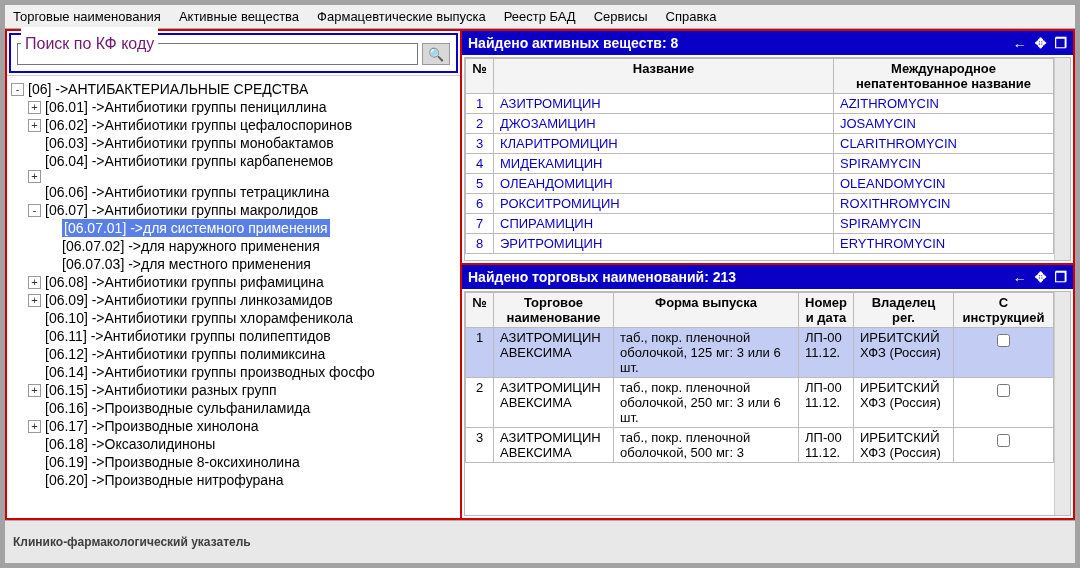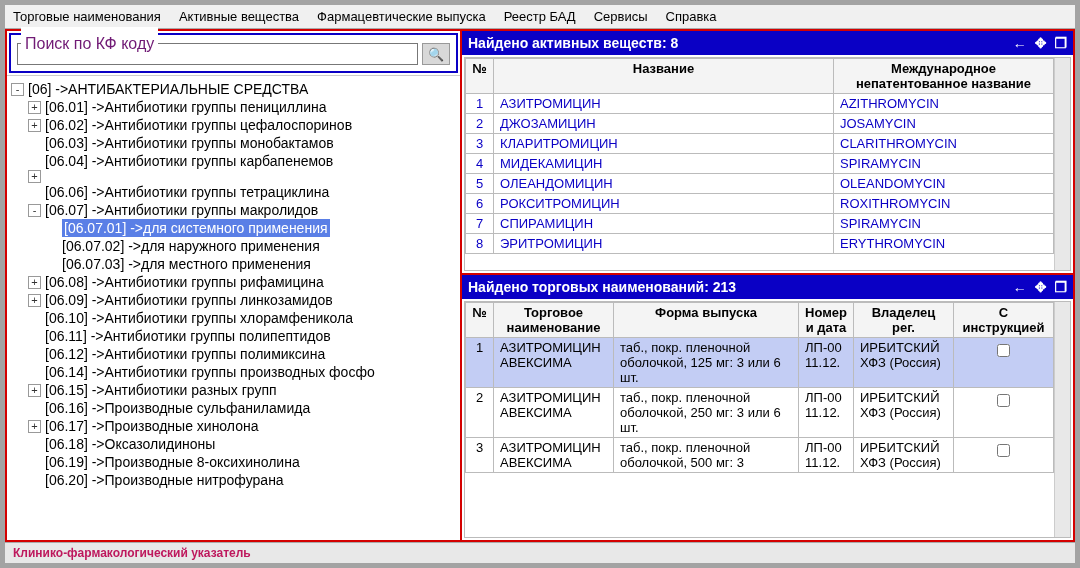--- a/index.html
+++ b/index.html
@@ -30,21 +30,21 @@
   .head-icons span { cursor: pointer; }
   .grid-wrap { flex: 1; overflow: auto; border: 1px solid #bbb; margin: 2px; position: relative; }
   table.grid { border-collapse: collapse; width: 100%; font-size: 13px; }
   table.grid th, table.grid td { border: 1px solid #bbb; padding: 2px 6px; text-align: left; vertical-align: top; }
   table.grid th { background: #f4f4f4; font-weight: bold; text-align: center; }
   .num-col { width: 28px; text-align: center !important; }
   .link { color: #0a00c5; cursor: pointer; }
   tr.selrow td { background: #c3cdf4; }
   .chk { text-align: center !important; }
   .chk input { margin: 4px auto; }
-  .statusbar { background: #e8e8e8; border-top: 1px solid #aaa; padding: 3px 8px; font-size: 12px; color: #be185d; font-weight: bold; }
+  .statusbar { background: #e8e8e8; border-top: 1px solid #aaa; padding: 14px 8px; font-size: 12px; color: #404040; font-weight: bold; }
   .vscroll-fake { width: 16px; background: #e8e8e8; border-left: 1px solid #ccc; }
 </style>
 </head>
 <body>
 
 <div class="app">
   <div class="menubar">
     <span>Торговые наименования</span>
     <span>Активные вещества</span>
     <span>Фармацевтические выпуска</span>

